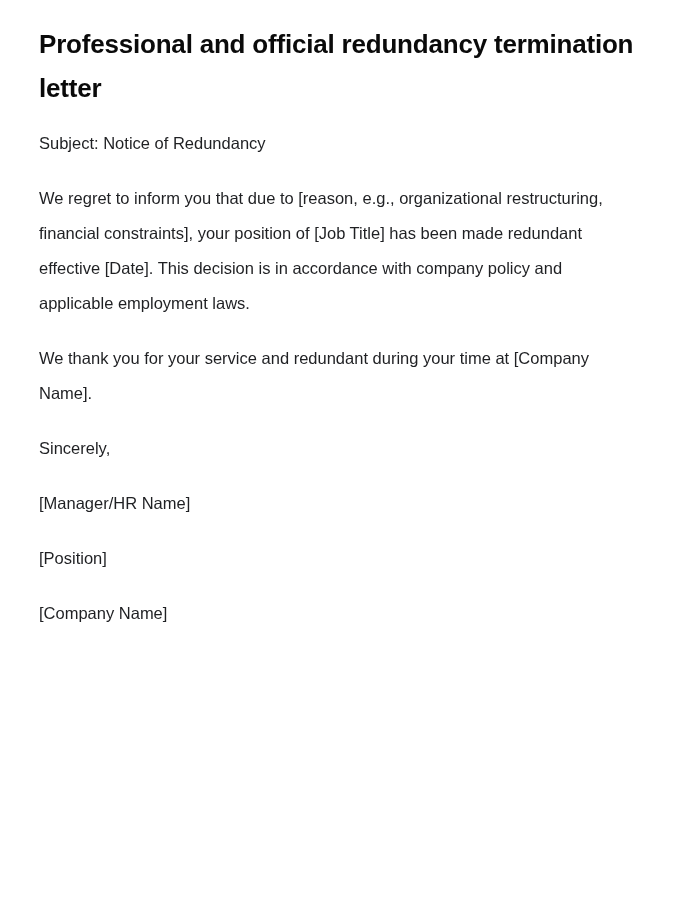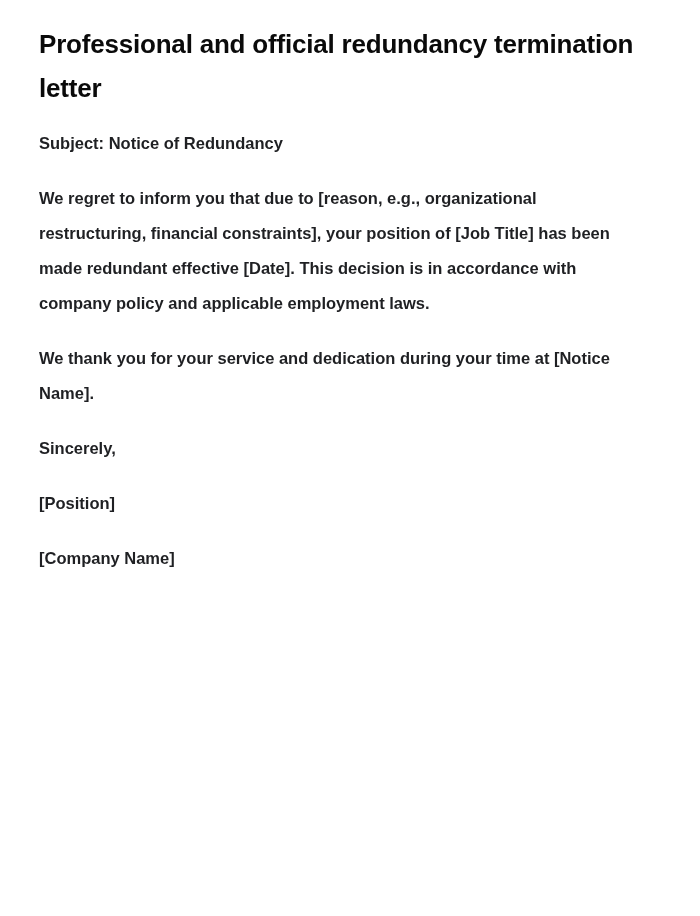--- a/index.html
+++ b/index.html
@@ -38,21 +38,21 @@
 
   .letter-body {
     width: 600px;
   }
 
   .letter-paragraph {
     margin: 0 0 20px 0;
     padding: 0;
     font-family: "Liberation Sans", "DejaVu Sans", sans-serif;
     font-size: 16.5px;
-    font-weight: 700;
+    font-weight: 400;
     line-height: 35px;
     color: #1f2023;
   }
 
   .letter-paragraph:last-child {
     margin-bottom: 0;
   }
 </style>
 </head>
 <body>
@@ -62,23 +62,24 @@
   <h1 class="letter-title">Professional and official redundancy termination letter</h1>
 
   <div class="letter-body">
 
     <p class="letter-paragraph">Subject: Notice of Redundancy</p>
 
 
     <p class="letter-paragraph">We regret to inform you that due to [reason, e.g., organizational restructuring, financial constraints], your position of [Job Title] has been made redundant effective [Date]. This decision is in accordance with company policy and applicable employment laws.</p>
 
 
-    <p class="letter-paragraph">We thank you for your service and dedication during your time at [Notice Name].</p>
+    <p class="letter-paragraph">We thank you for your service and redundant during your time at [Company Name].</p>
 
     <p class="letter-paragraph">Sincerely,</p>
 
+    <p class="letter-paragraph">[Manager/HR Name]</p>
 
     <p class="letter-paragraph">[Position]</p>
 
     <p class="letter-paragraph">[Company Name]</p>
 
   </div>
 </div>
 
 </body></html>

